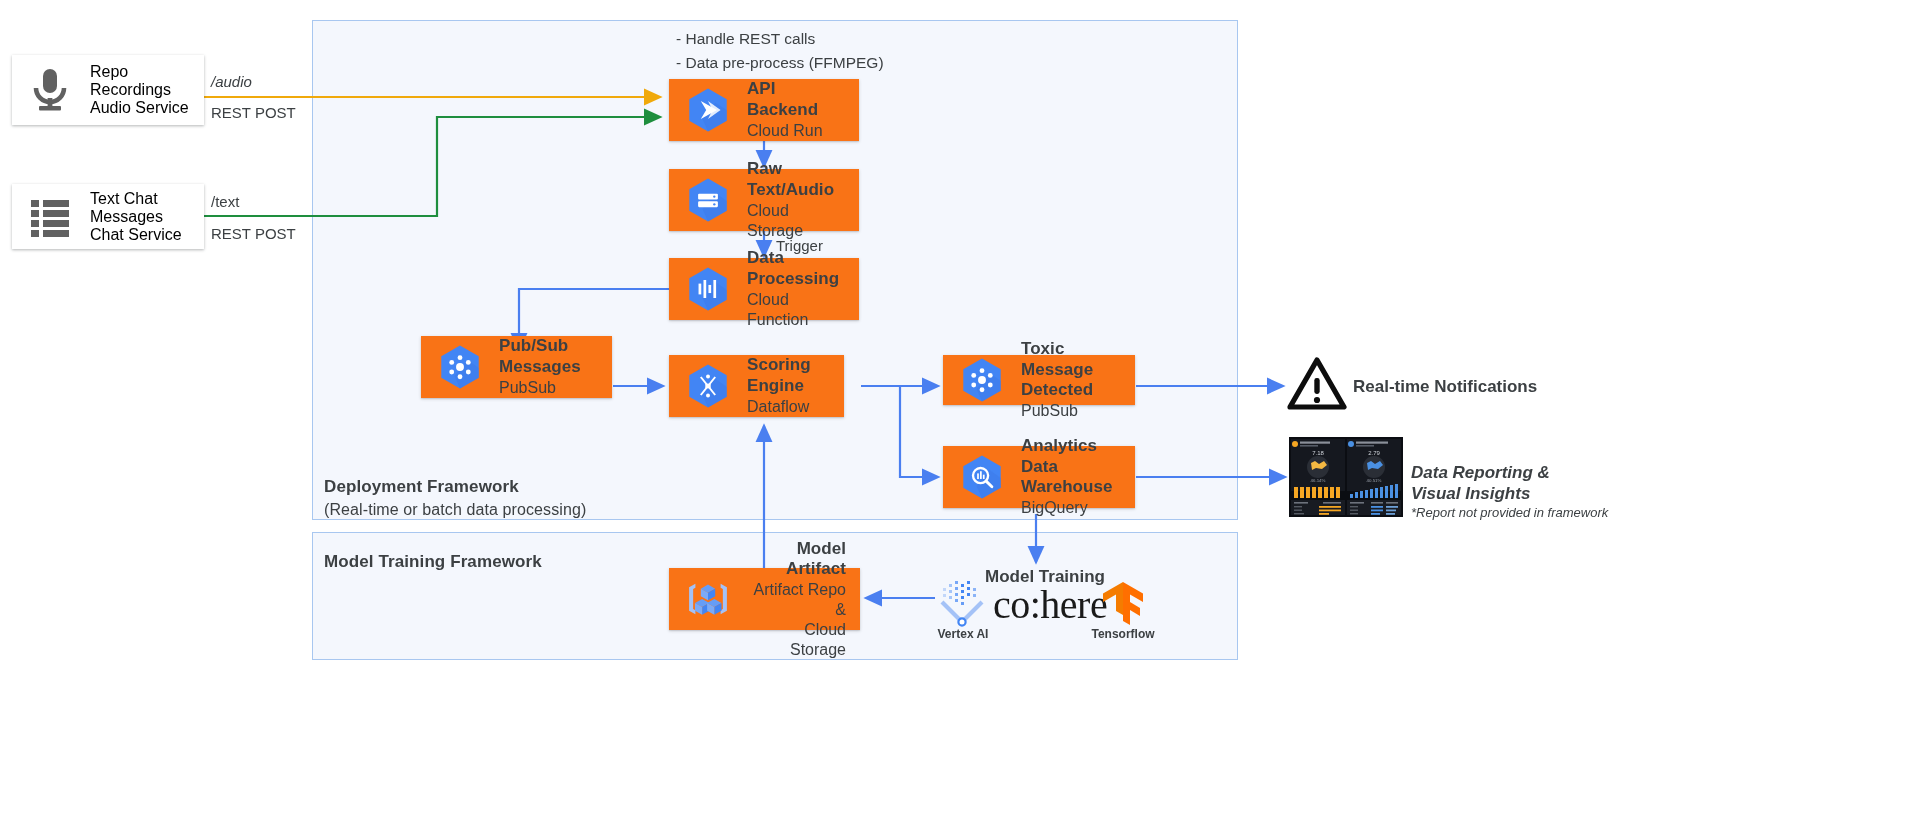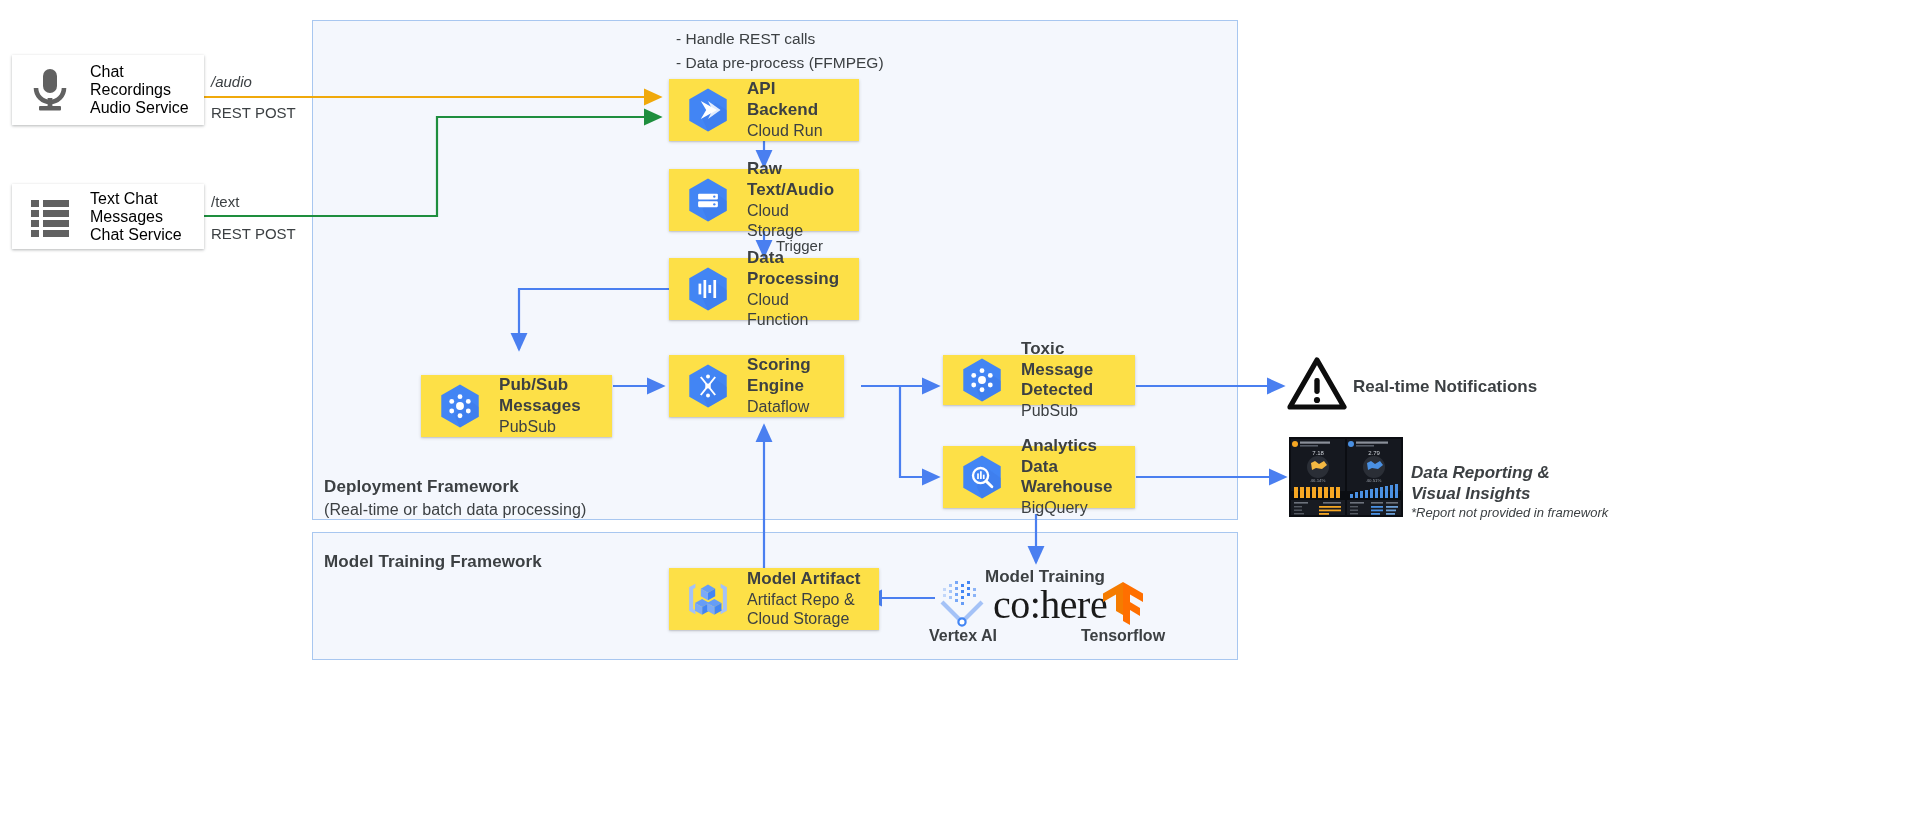--- a/index.html
+++ b/index.html
@@ -47,21 +47,21 @@
   .framework-sub {
     display: block;
     font-size: 16px;
     font-weight: normal;
     color: #3c4043;
   }
 
   
   .card {
     position: absolute;
-    background: #fde047;
+    background: #f97316;
     box-sizing: border-box;
     display: flex;
     align-items: center;
     box-shadow: 0 1px 3px rgba(60,64,67,0.22), 0 1px 1px rgba(60,64,67,0.10);
     padding: 0 14px 0 12px;
   }
   .card .ico {
     flex: 0 0 auto;
     width: 54px;
     height: 54px;
@@ -131,21 +131,21 @@
   }
   .out-note {
     font-size: 13px;
     font-weight: normal;
     color: #3c4043;
     line-height: 1.25;
     white-space: normal;
   }
   .ml-caption {
     position: absolute;
-    font-size: 16px;
+    font-size: 12px;
     font-weight: bold;
     color: #3c4043;
     white-space: nowrap;
     text-align: center;
   }
   .ml-title {
     position: absolute;
     font-size: 17px;
     font-weight: bold;
     color: #3c4043;
@@ -222,21 +222,21 @@
 
   <div class="src-card" style="left:12px; top:55px; width:192px; height:70px;">
     <svg class="ico" viewBox="0 0 48 50">
       <rect x="17" y="4" width="14" height="24" rx="7" fill="#616161"></rect>
       <path d="M10 23 a14 14 0 0 0 28 0" fill="none" stroke="#616161" stroke-width="4.6"></path>
       <rect x="21.6" y="33" width="4.8" height="8" fill="#616161"></rect>
       <rect x="13" y="41" width="22" height="4.4" rx="1" fill="#616161"></rect>
     </svg>
     <div class="txt">
       <div class="title">
-        <span>Chat</span><br>
+        <span>Repo</span><br>
         <span>Recordings</span>
       </div>
       <div class="sub">Audio Service</div>
     </div>
   </div>
 
   <div class="src-card" style="left:12px; top:184px; width:192px; height:65px;">
     <svg class="ico" viewBox="0 0 48 50">
       <rect x="5" y="8" width="8" height="7" fill="#616161"></rect>
       <rect x="17" y="8" width="26" height="7" fill="#616161"></rect>
@@ -308,21 +308,21 @@
     </svg>
     <div class="txt">
       <div class="title">
         <span>Data</span><br>
         <span>Processing</span>
       </div>
       <div class="sub">Cloud Function</div>
     </div>
   </div>
 
-  <div class="card" style="left:421px; top:375px; width:191px; height:62px;">
+  <div class="card" style="left:421px; top:336px; width:191px; height:62px;">
     <svg class="ico" viewBox="0 0 60 60">
       <path d="M30 6 L50.8 18 L50.8 42 L30 54 L9.2 42 L9.2 18 Z" fill="#4285f4"></path>
       <path d="M30 54 L50.8 42 L50.8 31 L38 22 L24 40 Z" fill="#3b78e7" opacity="0.45"></path>
       <circle cx="30" cy="30" r="4.4" fill="#ffffff"></circle>
       <circle cx="30" cy="19.6" r="2.7" fill="#ffffff"></circle>
       <circle cx="39.2" cy="24.9" r="2.7" fill="#ffffff"></circle>
       <circle cx="39.2" cy="35.5" r="2.7" fill="#ffffff"></circle>
       <circle cx="30" cy="40.8" r="2.7" fill="#ffffff"></circle>
       <circle cx="20.8" cy="35.5" r="2.7" fill="#ffffff"></circle>
       <circle cx="20.8" cy="24.9" r="2.7" fill="#ffffff"></circle>
@@ -384,21 +384,21 @@
     </svg>
     <div class="txt">
       <div class="title">
         <span>Analytics Data</span><br>
         <span>Warehouse</span>
       </div>
       <div class="sub">BigQuery</div>
     </div>
   </div>
 
-  <div class="card" style="left:669px; top:568px; width:210px; height:62px;">
+  <div class="card" style="left:669px; top:568px; width:191px; height:62px;text-align:right;">
     <svg class="ico" viewBox="0 0 60 60">
       <path d="M16 13 L9 17 L9 43 L16 47 L16 42.5 L13.5 41 L13.5 19 L16 17.5 Z" fill="#a4c2f7"></path>
       <path d="M44 13 L51 17 L51 43 L44 47 L44 42.5 L46.5 41 L46.5 19 L44 17.5 Z" fill="#a4c2f7"></path>
       <path d="M30 14 L38 18.5 L30 23 L22 18.5 Z" fill="#669df6"></path>
       <path d="M30 23 L38 18.5 L38 27 L30 31.5 Z" fill="#4285f4"></path>
       <path d="M30 23 L22 18.5 L22 27 L30 31.5 Z" fill="#7baaf7"></path>
       <path d="M23.5 30 L31.5 34.5 L23.5 39 L15.5 34.5 Z" fill="#669df6"></path>
       <path d="M23.5 39 L31.5 34.5 L31.5 43 L23.5 47.5 Z" fill="#4285f4"></path>
       <path d="M23.5 39 L15.5 34.5 L15.5 43 L23.5 47.5 Z" fill="#7baaf7"></path>
       <path d="M37 30 L45 34.5 L37 39 L29 34.5 Z" fill="#669df6"></path>

